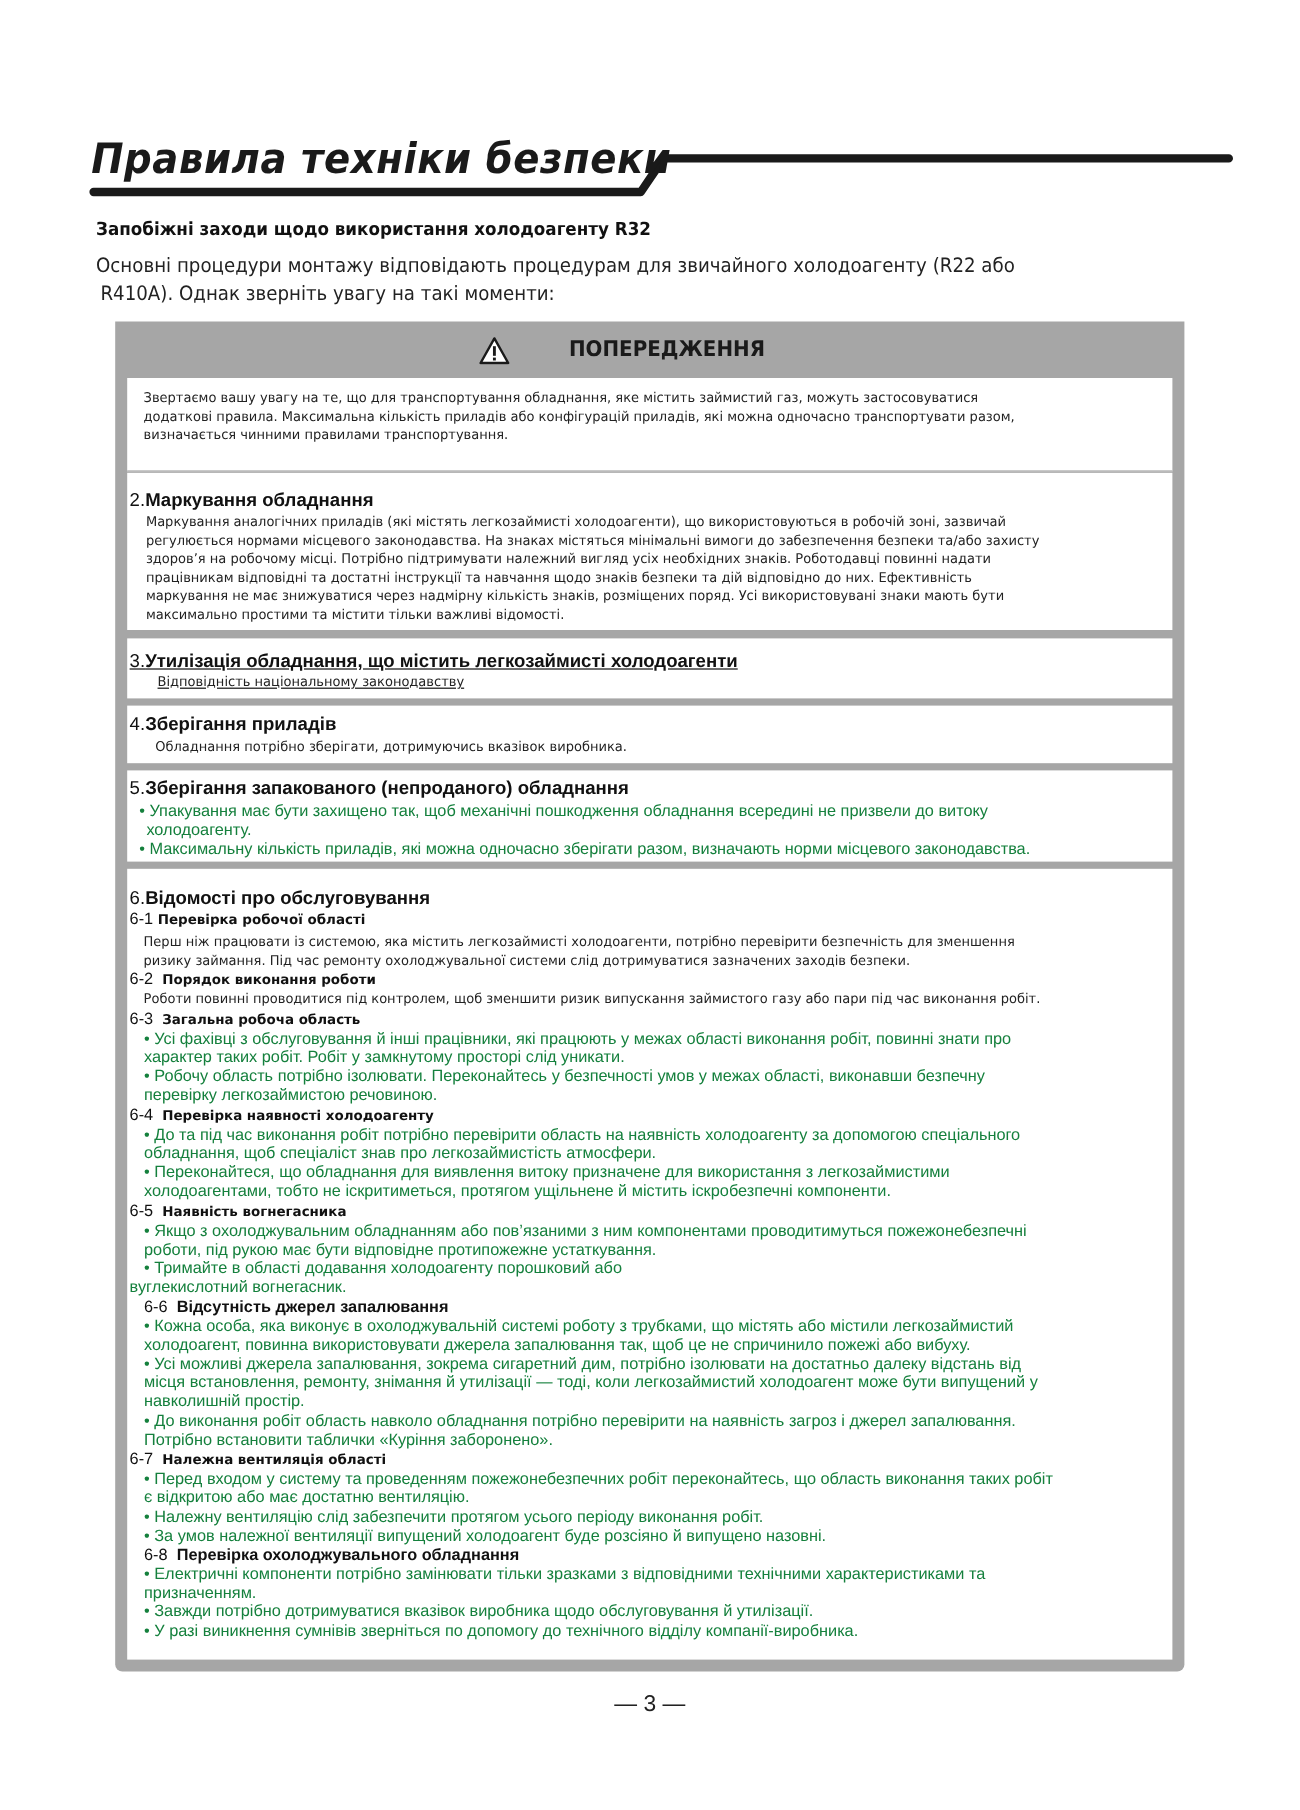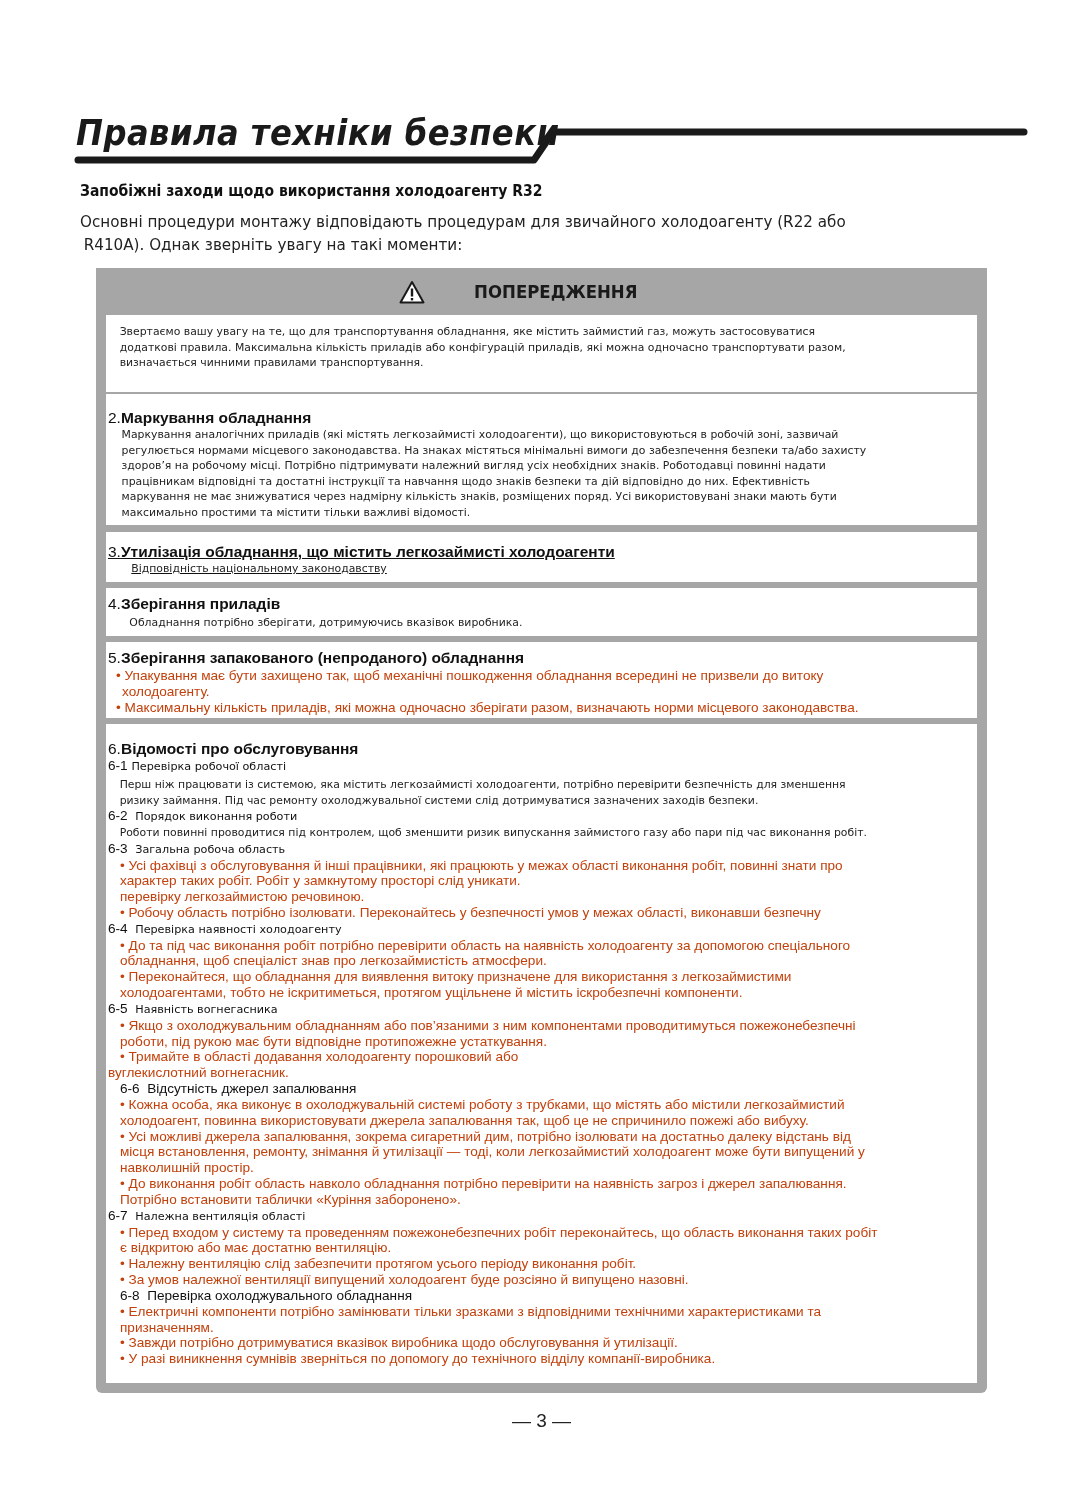--- a/index.html
+++ b/index.html
@@ -10,23 +10,23 @@
   .intro { position:absolute; left:80px; top:210px; font-family:"DejaVu Sans", sans-serif; font-size:16.5px; line-height:23px; transform:scaleX(0.92); transform-origin:left top; white-space:nowrap; color:#222; }
   .intro .l2 { padding-left:4px; }
   .panel { position:absolute; left:96px; top:268px; width:891px; height:1125px; background:#a6a6a6; border-radius:0 0 6px 6px; }
   .panel-head { position:absolute; left:0; top:0; width:891px; height:47px; display:flex; align-items:center; justify-content:center; }
   .panel-head .warn { width:26px; height:24px; margin-right:42px; margin-left:-40px; }
   .panel-head .warn-label { font-family:"DejaVu Sans", sans-serif; font-weight:bold; font-size:18px; color:#1a1a1a; transform:scaleX(0.92); }
   .box { position:absolute; left:10px; width:871px; background:#fff; box-sizing:border-box; padding-left:2px; }
   .sec-title { font-size:15.5px; line-height:19px; white-space:nowrap; color:#111; }
   .sec-title b { font-weight:bold; }
   .body-sm { font-family:"DejaVu Sans", sans-serif; font-size:11.2px; line-height:15.5px; color:#222; transform:scaleX(0.97); transform-origin:left top; white-space:nowrap; }
-  .body-md { font-size:13.6px; line-height:15.8px; color:#c2410c; white-space:nowrap; }
+  .body-md { font-size:13.6px; line-height:15.8px; color:#15803d; white-space:nowrap; }
   .sub-h { font-size:13.6px; line-height:16px; white-space:nowrap; }
-  .sub-h b { font-family:"DejaVu Sans", sans-serif; font-size:11.2px; font-weight:normal; }
+  .sub-h b { font-family:"DejaVu Sans", sans-serif; font-size:11.2px; font-weight:bold; }
   .sub-h.big b { font-family:"Liberation Sans", sans-serif; font-size:13.6px; }
   .ind1 { padding-left:12px; }
   .ind2 { padding-left:14px; }
   .page-num { position:absolute; left:0; width:1083px; top:1410px; text-align:center; font-size:19px; color:#222; }
 </style>
 </head>
 <body>
 
 <svg class="title-rule" width="1083" height="200" viewBox="0 0 1083 200">
   <path d="M78 160 L534 160 L553 132 L1024 132" fill="none" stroke="#1a1a1a" stroke-width="7" stroke-linecap="round" stroke-linejoin="round"></path>
@@ -102,22 +102,22 @@
 
     <div class="sub-h"><span>6-2</span>&nbsp; <b>Порядок виконання роботи</b></div>
     <div class="body-sm ind1">
       <div>Роботи повинні проводитися під контролем, щоб зменшити ризик випускання займистого газу або пари під час виконання робіт.</div>
     </div>
 
     <div class="sub-h"><span>6-3</span>&nbsp; <b>Загальна робоча область</b></div>
     <div class="body-md ind1">
       <div>• Усі фахівці з обслуговування й інші працівники, які працюють у межах області виконання робіт, повинні знати про</div>
       <div>характер таких робіт. Робіт у замкнутому просторі слід уникати.</div>
+      <div>• Робочу область потрібно ізолювати.  Переконайтесь у безпечності умов у межах області, виконавши безпечну</div>
       <div>перевірку легкозаймистою речовиною.</div>
-      <div>• Робочу область потрібно ізолювати.  Переконайтесь у безпечності умов у межах області, виконавши безпечну</div>
     </div>
 
     <div class="sub-h"><span>6-4</span>&nbsp; <b>Перевірка наявності холодоагенту</b></div>
     <div class="body-md ind1">
       <div>• До та під час виконання робіт потрібно перевірити область на наявність холодоагенту за допомогою спеціального</div>
       <div>обладнання, щоб спеціаліст знав про легкозаймистість атмосфери.</div>
       <div>• Переконайтеся, що обладнання для виявлення витоку призначене для використання з легкозаймистими</div>
       <div>холодоагентами, тобто не іскритиметься, протягом ущільнене й містить іскробезпечні компоненти.</div>
     </div>
 

